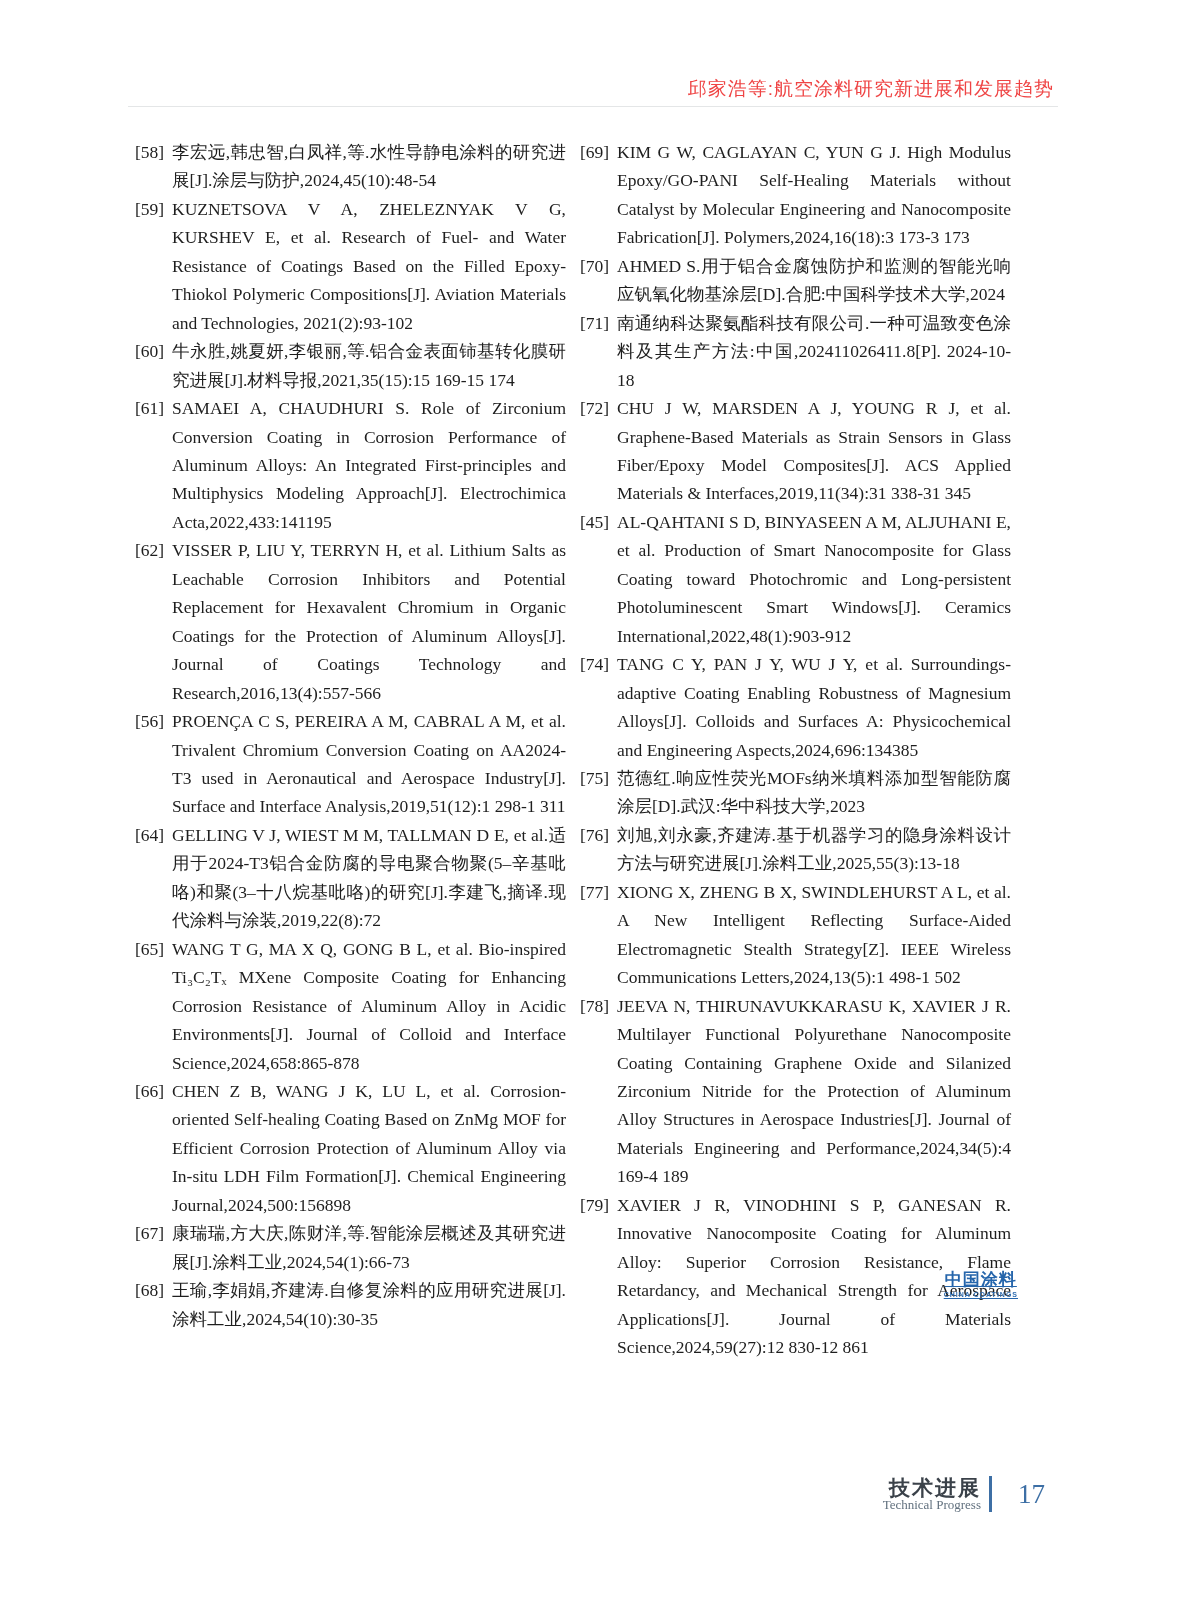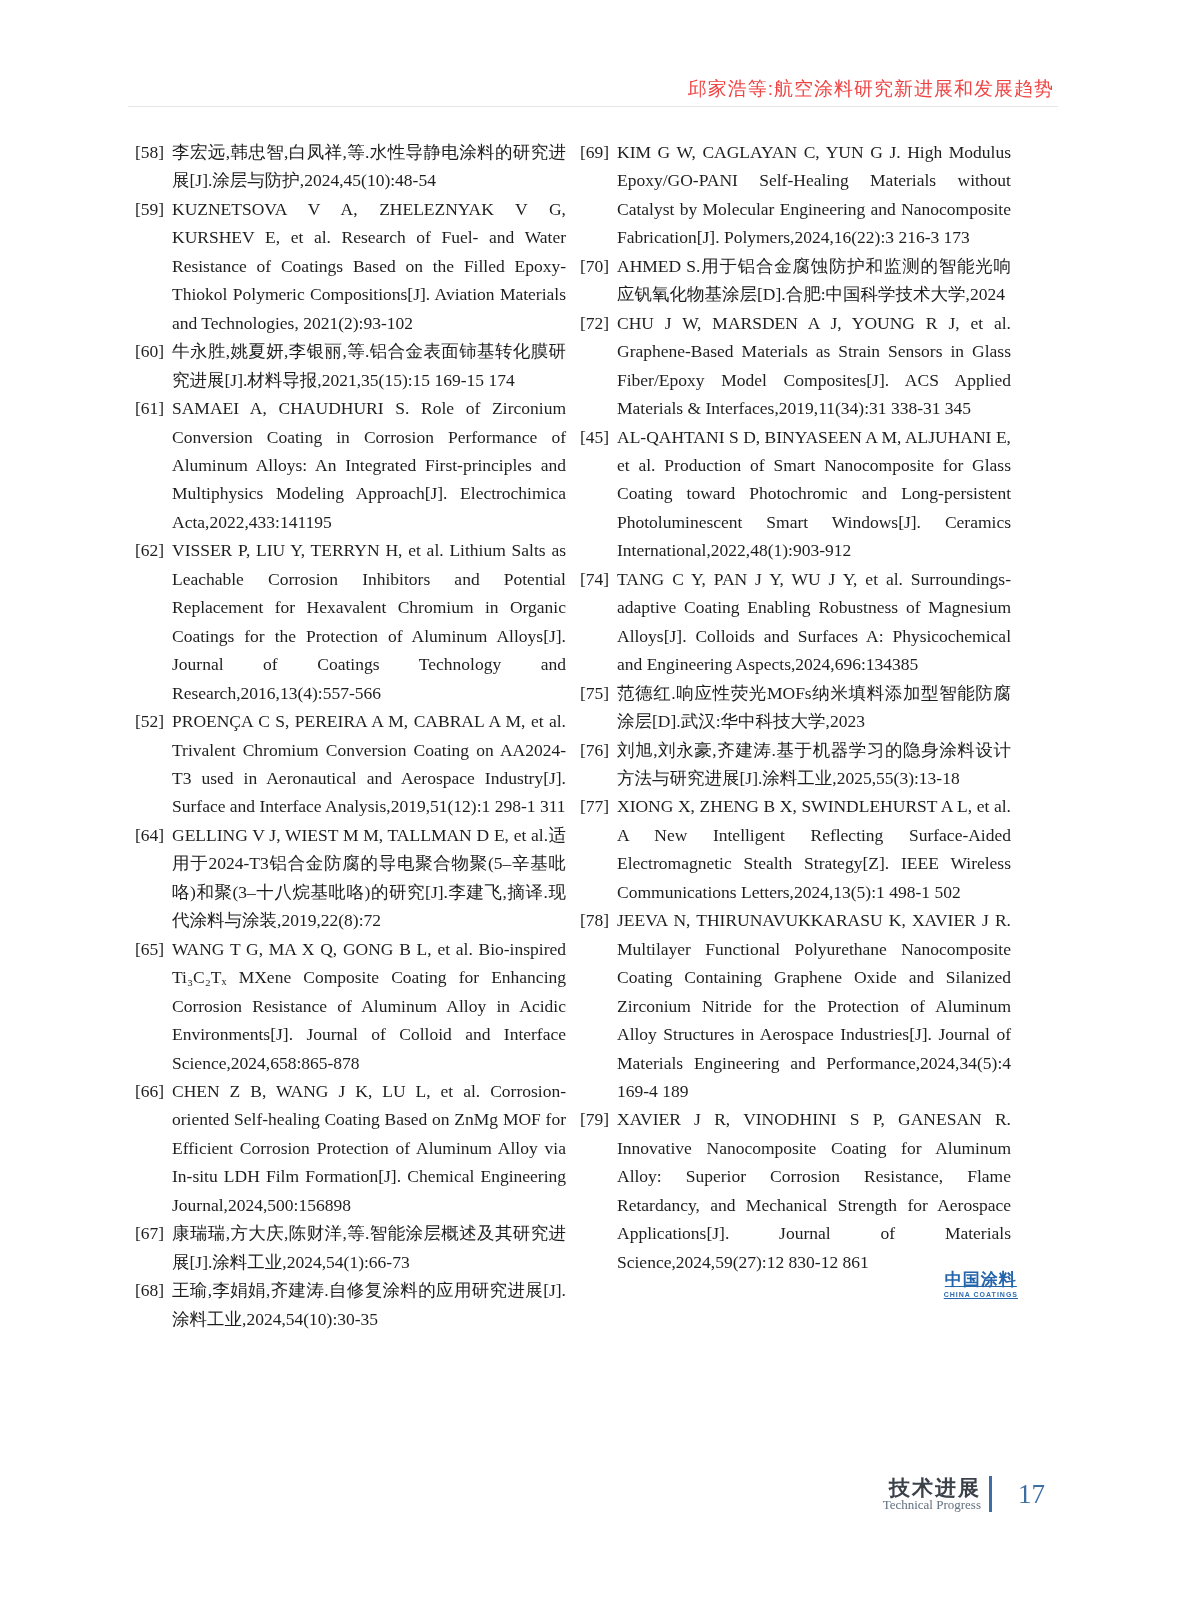--- a/index.html
+++ b/index.html
@@ -80,21 +80,21 @@
       </div>
     <div class="ref">
         <span class="ref-num">[61]</span>
         <span class="ref-text">SAMAEI A, CHAUDHURI S. Role of Zirconium Conversion Coating in Corrosion Performance of Aluminum Alloys: An Integrated First-principles and Multiphysics Modeling Approach[J]. Electrochimica Acta,2022,433:141195</span>
       </div>
     <div class="ref">
         <span class="ref-num">[62]</span>
         <span class="ref-text">VISSER P, LIU Y, TERRYN H, et al. Lithium Salts as Leachable Corrosion Inhibitors and Potential Replacement for Hexavalent Chromium in Organic Coatings for the Protection of Aluminum Alloys[J]. Journal of Coatings Technology and Research,2016,13(4):557-566</span>
       </div>
     <div class="ref">
-        <span class="ref-num">[52]</span>
+        <span class="ref-num">[56]</span>
         <span class="ref-text">PROENÇA C S, PEREIRA A M, CABRAL A M, et al. Trivalent Chromium Conversion Coating on AA2024-T3 used in Aeronautical and Aerospace Industry[J]. Surface and Interface Analysis,2019,51(12):1 298-1 311</span>
       </div>
     <div class="ref">
         <span class="ref-num">[64]</span>
         <span class="ref-text">GELLING V J, WIEST M M, TALLMAN D E, et al.适用于2024-T3铝合金防腐的导电聚合物聚(5–辛基吡咯)和聚(3–十八烷基吡咯)的研究[J].李建飞,摘译.现代涂料与涂装,2019,22(8):72</span>
       </div>
     <div class="ref">
         <span class="ref-num">[65]</span>
         <span class="ref-text">WANG T G, MA X Q, GONG B L, et al. Bio-inspired Ti₃C₂Tₓ MXene Composite Coating for Enhancing Corrosion Resistance of Aluminum Alloy in Acidic Environments[J]. Journal of Colloid and Interface Science,2024,658:865-878</span>
       </div>
@@ -107,25 +107,29 @@
         <span class="ref-text">康瑞瑞,方大庆,陈财洋,等.智能涂层概述及其研究进展[J].涂料工业,2024,54(1):66-73</span>
       </div>
     <div class="ref">
         <span class="ref-num">[68]</span>
         <span class="ref-text">王瑜,李娟娟,齐建涛.自修复涂料的应用研究进展[J].涂料工业,2024,54(10):30-35</span>
       </div>
   </div>
   <div class="col">
     <div class="ref">
         <span class="ref-num">[69]</span>
-        <span class="ref-text">KIM G W, CAGLAYAN C, YUN G J. High Modulus Epoxy/GO-PANI Self-Healing Materials without Catalyst by Molecular Engineering and Nanocomposite Fabrication[J]. Polymers,2024,16(22):3 216-3 173</span>
+        <span class="ref-text">KIM G W, CAGLAYAN C, YUN G J. High Modulus Epoxy/GO-PANI Self-Healing Materials without Catalyst by Molecular Engineering and Nanocomposite Fabrication[J]. Polymers,2024,16(18):3 173-3 173</span>
       </div>
     <div class="ref">
         <span class="ref-num">[70]</span>
         <span class="ref-text">AHMED S.用于铝合金腐蚀防护和监测的智能光响应钒氧化物基涂层[D].合肥:中国科学技术大学,2024</span>
+      </div>
+    <div class="ref">
+        <span class="ref-num">[71]</span>
+        <span class="ref-text">南通纳科达聚氨酯科技有限公司.一种可温致变色涂料及其生产方法:中国,202411026411.8[P]. 2024-10-18</span>
       </div>
     <div class="ref">
         <span class="ref-num">[72]</span>
         <span class="ref-text">CHU J W, MARSDEN A J, YOUNG R J, et al. Graphene-Based Materials as Strain Sensors in Glass Fiber/Epoxy Model Composites[J]. ACS Applied Materials &amp; Interfaces,2019,11(34):31 338-31 345</span>
       </div>
     <div class="ref">
         <span class="ref-num">[45]</span>
         <span class="ref-text">AL-QAHTANI S D, BINYASEEN A M, ALJUHANI E, et al. Production of Smart Nanocomposite for Glass Coating toward Photochromic and Long-persistent Photoluminescent Smart Windows[J]. Ceramics International,2022,48(1):903-912</span>
       </div>
     <div class="ref">

